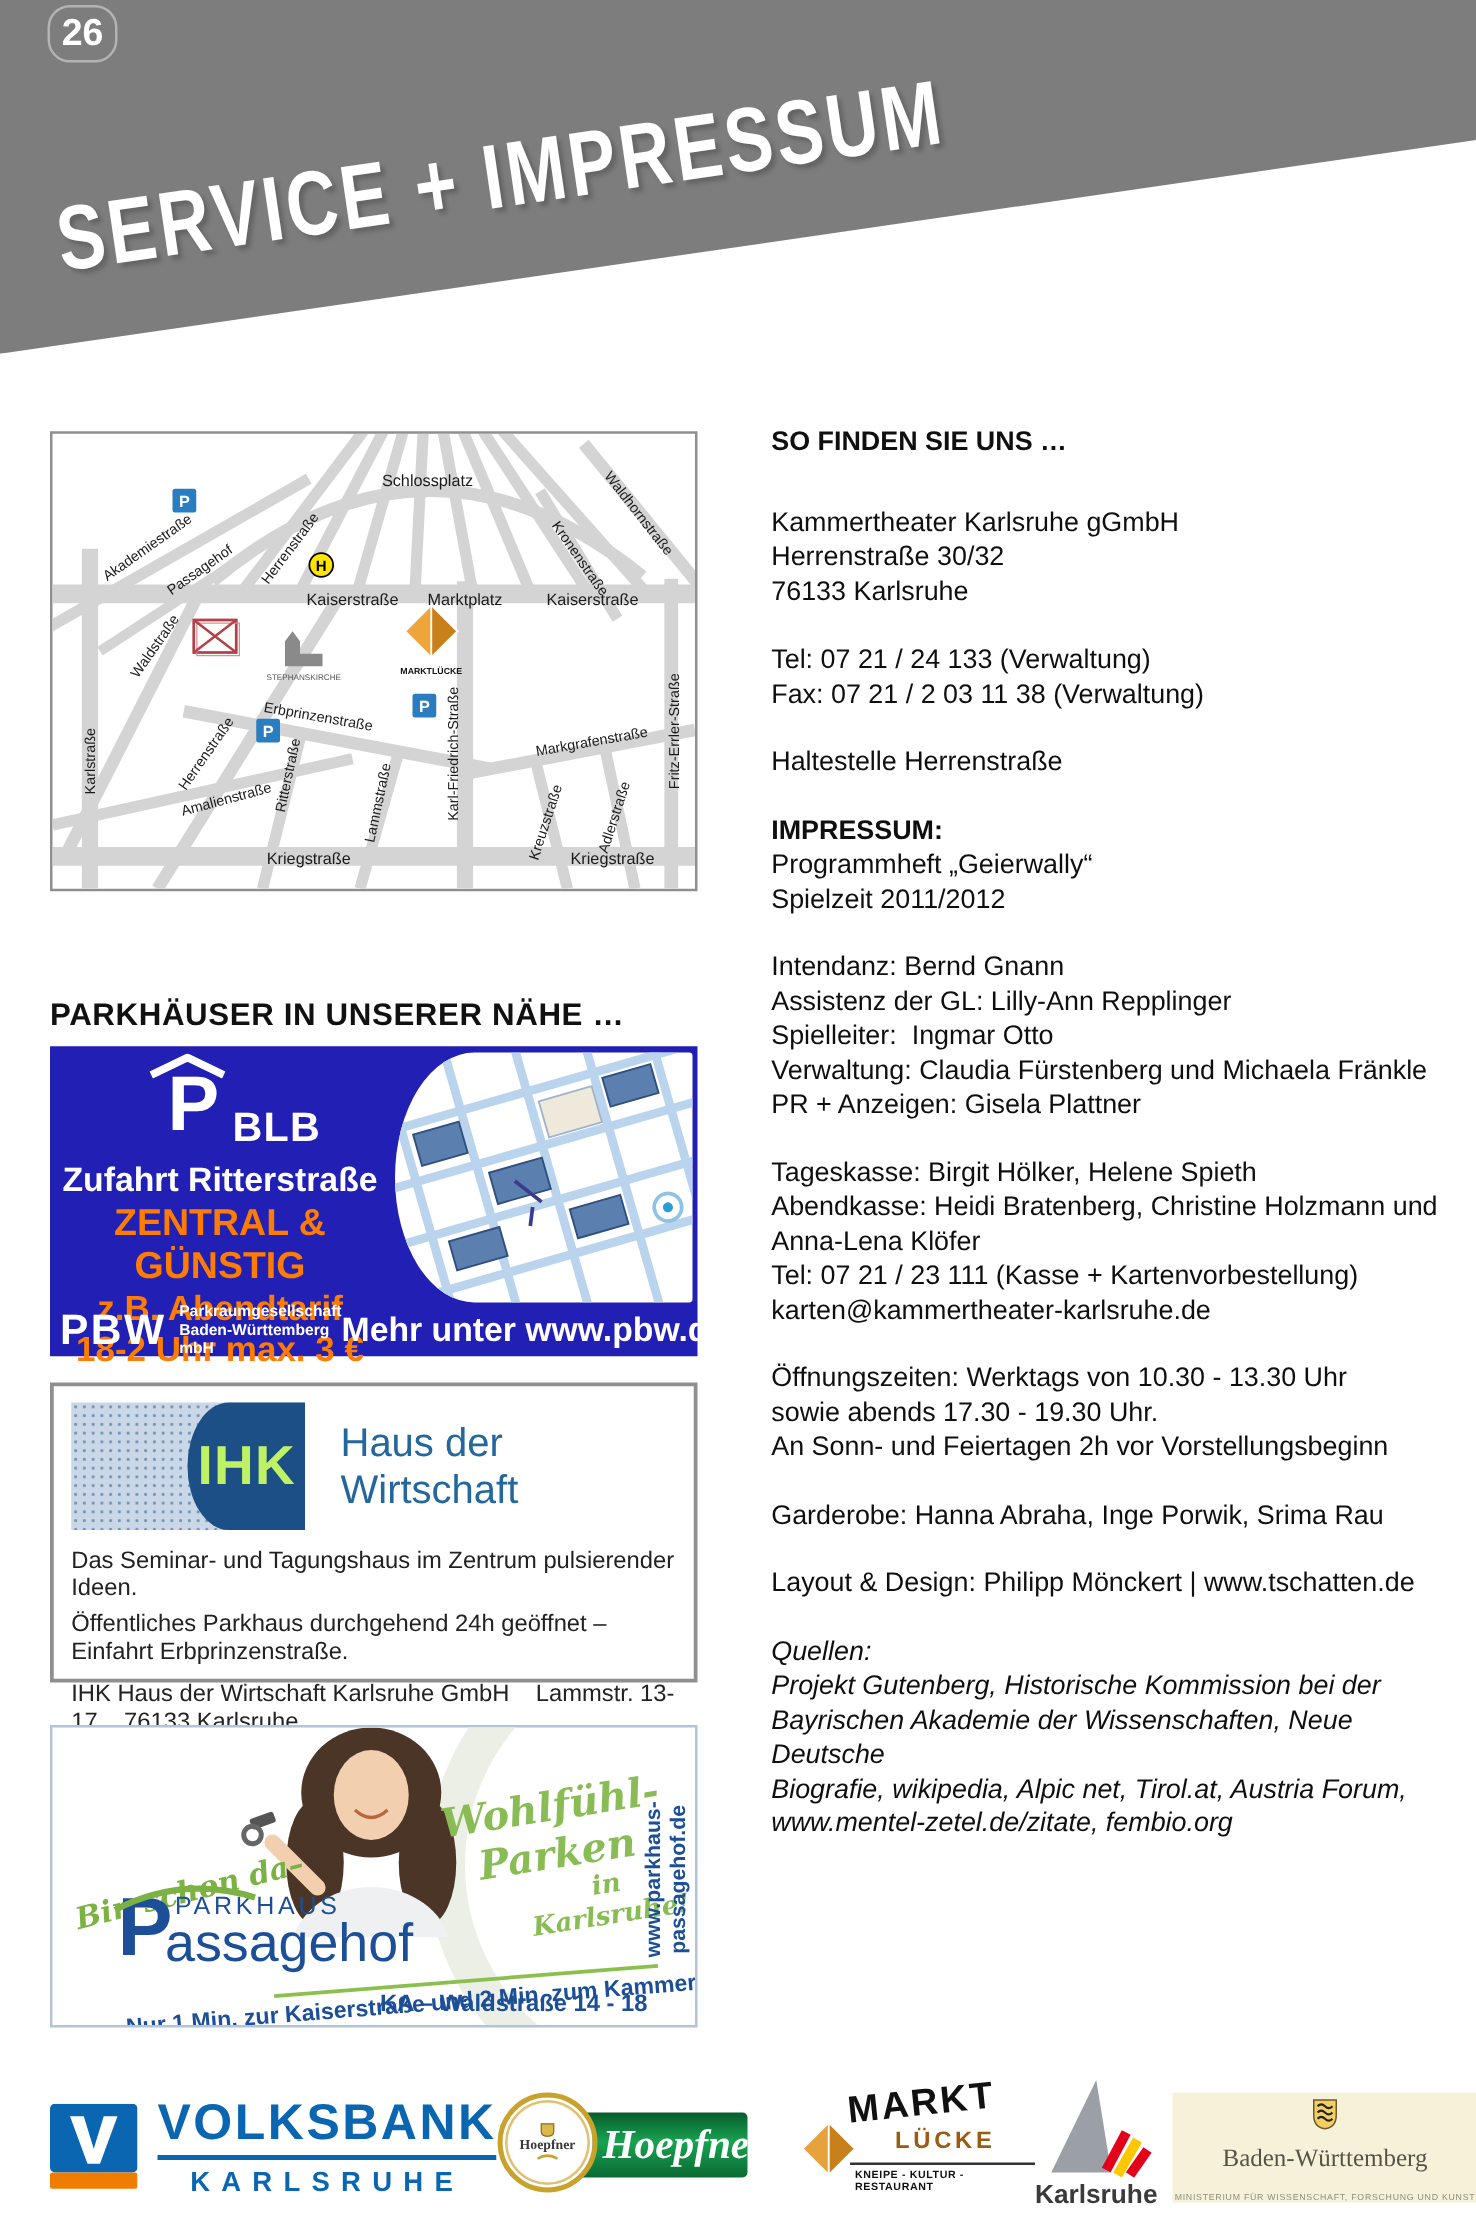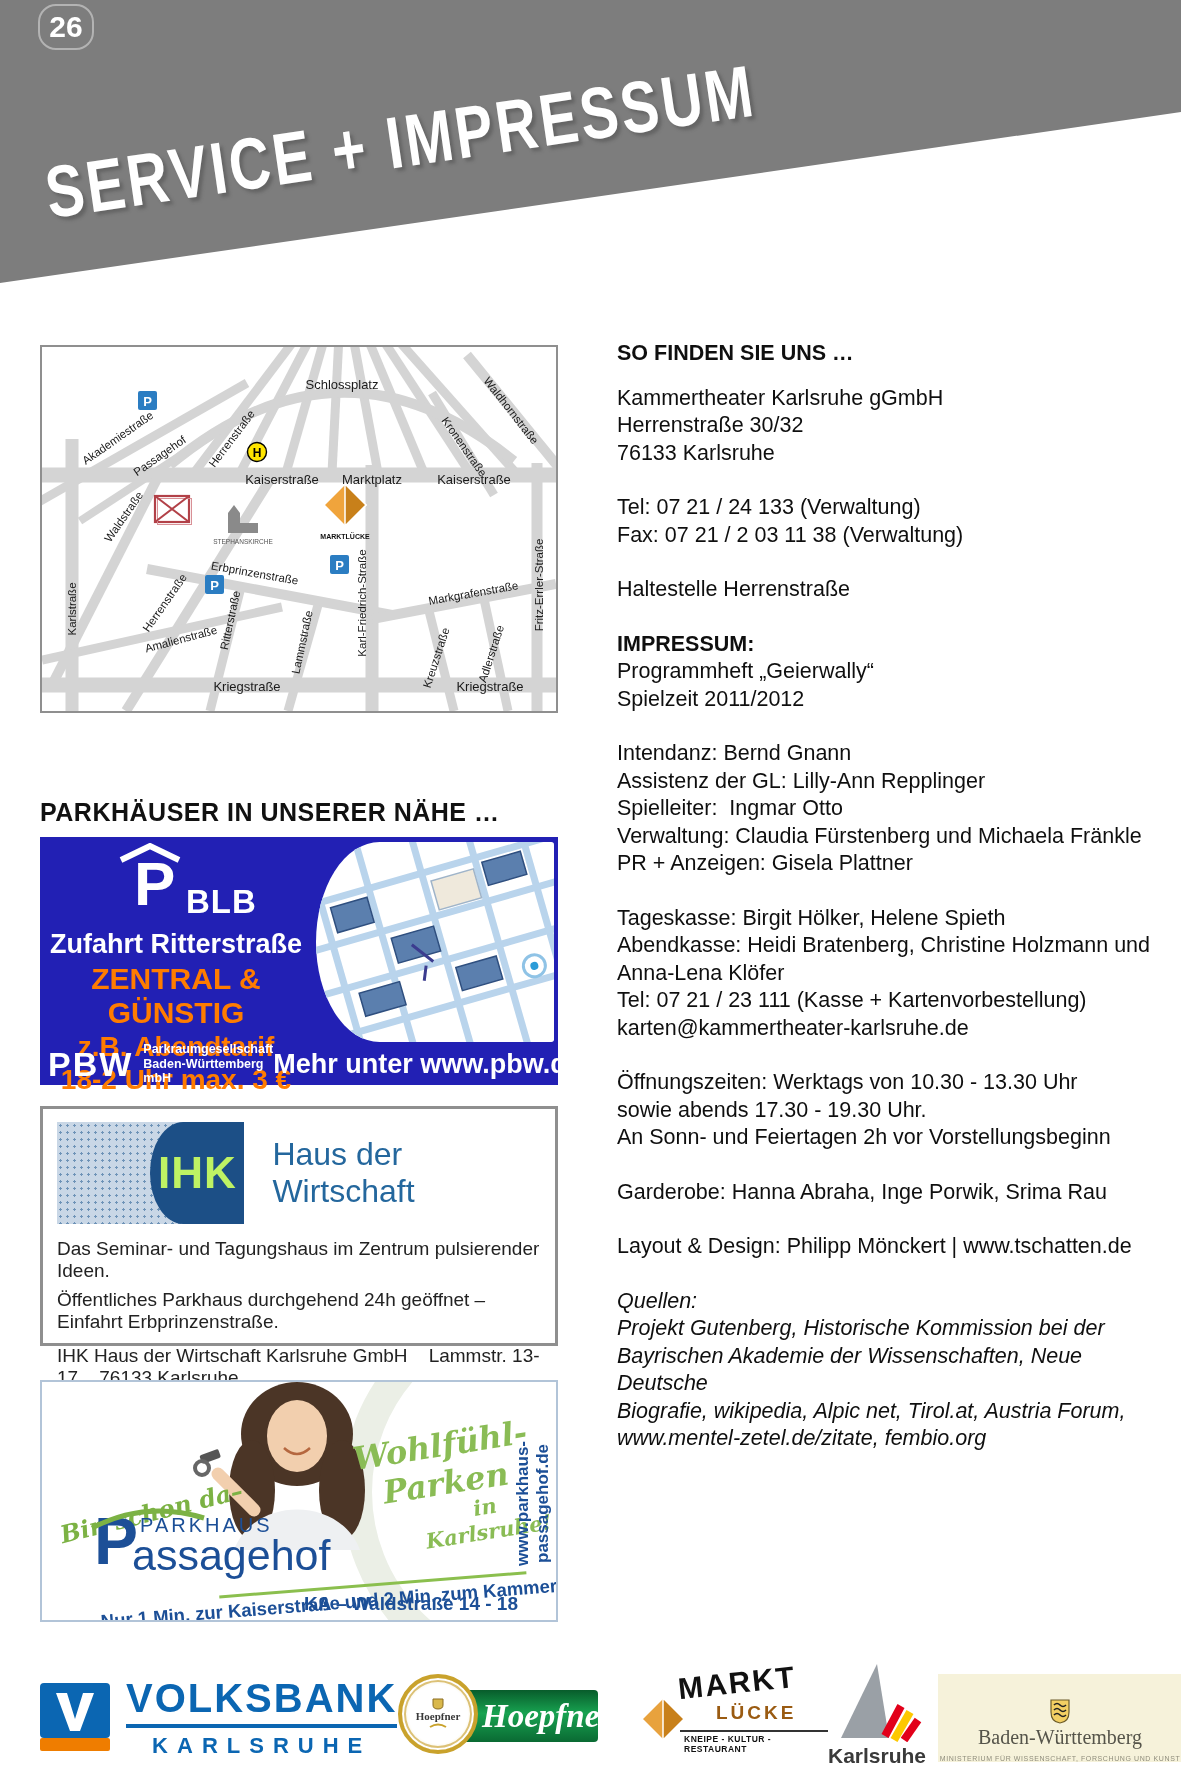--- a/index.html
+++ b/index.html
@@ -83,21 +83,21 @@
   .pass-claim .gline{height:3px;background:#8bbf4e;width:72%;margin-left:28%;margin-bottom:3px}
   .pass-claim .ctext{font-size:18.5px;font-weight:800;white-space:nowrap}
   .pass-web{position:absolute;right:3px;top:8px;height:226px;writing-mode:vertical-rl;transform:rotate(180deg);
       color:#1c4f97;font-weight:800;font-size:17px;text-align:center}
   .pass-addr{position:absolute;right:38px;bottom:5px;color:#1c4f97;font-weight:800;font-size:19px}
 
   
   .rcol{position:absolute;left:617px;top:340px;width:556px;font-size:21.5px;line-height:27.5px;color:#0f0f0f}
   .rcol p{margin:0 0 27px 0;white-space:pre-wrap}
   .rcol .b{font-weight:700}
-  .rcol .h{font-weight:700;margin-bottom:17px}
+  .rcol .h{font-weight:700;margin-bottom:37px}
   .rcol .tight{margin-bottom:0}
   .rcol .it{font-style:italic}
 
   
   .footer{position:absolute;left:40px;top:1660px;width:1140px;height:112px}
   .vb{position:absolute;left:0;top:16px;display:flex;align-items:center;gap:16px}
   .vb-name{color:#0b66b2;font-size:40px;font-weight:800;letter-spacing:2px;border-bottom:4px solid #0b66b2;padding-bottom:3px}
   .vb-city{color:#0b66b2;font-size:22px;font-weight:700;letter-spacing:9px;text-align:center;margin-top:5px}
   .hoe{position:absolute;left:358px;top:14px;width:200px;height:82px}
   .hoe-band{position:absolute;left:44px;top:16px;width:156px;height:52px;overflow:hidden;border-radius:4px;
@@ -109,21 +109,21 @@
   .hoe-seal-name{font-family:"Liberation Serif",serif;font-weight:700;font-size:11px;color:#3a3a3a}
   .ml{position:absolute;left:600px;top:6px;width:195px;height:100px}
   .ml-markt{position:absolute;left:38px;top:0;font-size:30px;font-weight:800;transform:rotate(-6deg);letter-spacing:2px}
   .ml-luecke{position:absolute;left:76px;top:36px;font-size:19px;font-weight:800;letter-spacing:3px;color:#9a5b12}
   .ml-line{position:absolute;left:40px;top:64px;width:148px;border-top:2px solid #333}
   .ml-sub{position:absolute;left:44px;top:68px;font-size:8.5px;font-weight:700;letter-spacing:.5px}
   .ml-dia{position:absolute;left:0;top:30px}
   .ka{position:absolute;left:785px;top:2px;width:104px;text-align:center}
   .ka-name{font-size:21px;font-weight:800;color:#3a3a3a;margin-top:2px}
   .bw{position:absolute;left:898px;top:14px;width:244px;height:88px;background:#f6f2da;
-      display:flex;flex-direction:column;align-items:center;justify-content:flex-end;padding-top:4px}
+      display:flex;flex-direction:column;align-items:center;justify-content:space-between;padding-top:4px}
   .bw-name{font-family:"Liberation Serif",serif;font-size:20px;color:#55544a;margin-top:2px}
   .bw-min{font-size:7px;letter-spacing:.6px;color:#8f8d7c;margin-top:6px;text-align:center}
 </style>
 </head>
 <body>
 
 <div class="page">
 
   <div class="banner">
     <div class="banner-title">SERVICE + IMPRESSUM</div>

